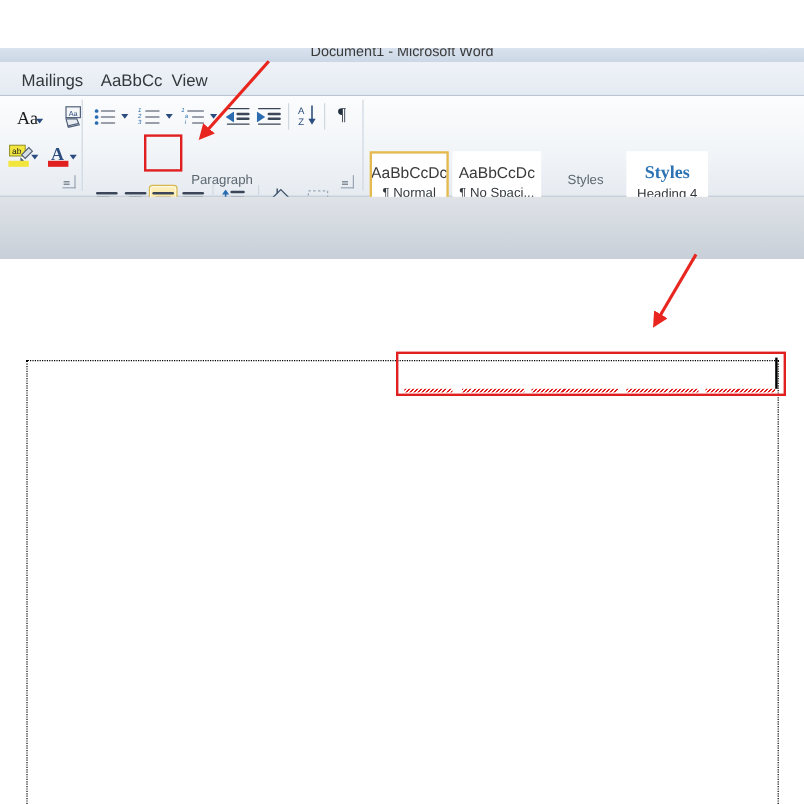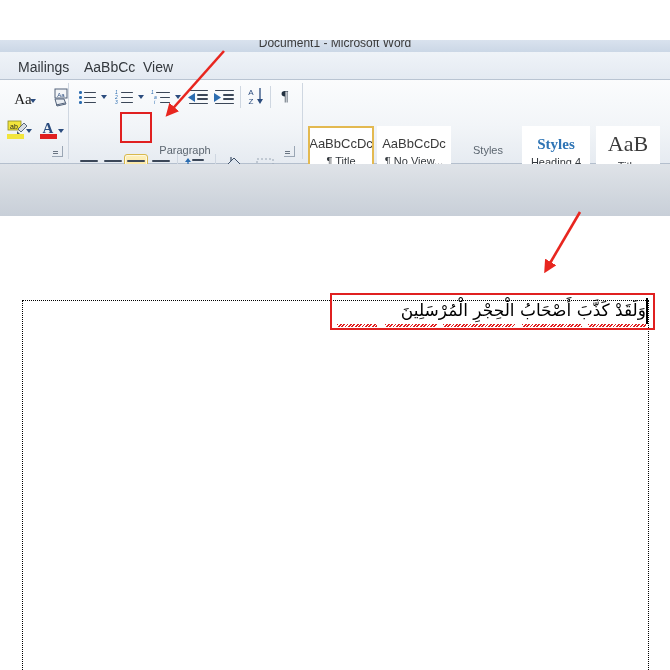--- a/index.html
+++ b/index.html
@@ -383,38 +383,34 @@
         <path d="M4 17 L20 17" stroke="#2a3442" stroke-width="2"></path>
       </svg>
       <i class="caret" style="right:-4px; top:12px;"></i>
     </div>
 
     <div class="group-label" style="left:70px; width:230px;">Paragraph</div>
     <div class="dialog-launcher" style="left:284px; top:66px;"></div>
 
     <div class="style-item selected" style="left:308px; width:66px;">
       <div class="style-sample">AaBbCcDc</div>
-      <div class="style-name">¶ Title</div>
+      <div class="style-name">¶ Normal</div>
     </div>
 
     <div class="style-item" style="left:377px; width:74px;">
       <div class="style-sample">AaBbCcDc</div>
-      <div class="style-name">¶ No View...</div>
+      <div class="style-name">¶ No Spaci...</div>
     </div>
 
 
     <div class="style-item" style="left:522px; width:68px;">
       <div class="style-sample" style="font-size:15px; font-weight:bold; color:#2e74b5; font-family:'Liberation Serif',serif;">Styles</div>
       <div class="style-name">Heading 4</div>
     </div>
 
-    <div class="style-item" style="left:596px; width:64px;">
-      <div class="style-sample" style="font-size:22px; color:#3a3a3a; font-family:'Liberation Serif',serif;">AaB</div>
-      <div class="style-name">Title</div>
-    </div>
 
     <div class="group-label" style="left:306px; width:364px;">Styles</div>
   </div>
 
   <div class="rulerband">
     <div class="ruler" id="ruler">
         <i class="ruler-tick" style="left: 4px;"></i>
         <div class="ruler-mark" style="left: 36px;">1</div>
         <i class="ruler-dot" style="left: 45px;"></i>
         <i class="ruler-tick" style="left: 54px;"></i>
@@ -530,21 +526,20 @@
       <i class="ruler-btick" style="left: 432px;"></i>
       <i class="ruler-btick" style="left: 504px;"></i>
       <i class="ruler-btick" style="left: 576px;"></i>
     </div>
 
   <div class="page">
     <div class="margin-top" style="left:22px; width:626px;"></div>
     <div class="margin-left" style="left:22px;"></div>
     <div class="margin-right" style="left:648px;"></div>
 
-    <div class="textline" style="right:24px; top:84px; width:600px;">وَلَقَدْ كَذَّبَ أَصْحَابُ الْحِجْرِ الْمُرْسَلِينَ</div>
 
     <div class="caret-bar" style="right:22px; top:82px; height:26px;"></div>
 
     <div class="squiggle" style="left:337px; top:108px; width:40px;"></div>
     <div class="squiggle" style="left:385px; top:108px; width:52px;"></div>
     <div class="squiggle" style="left:443px; top:108px; width:72px;"></div>
     <div class="squiggle" style="left:522px; top:108px; width:60px;"></div>
     <div class="squiggle" style="left:588px; top:108px; width:58px;"></div>
   </div>
 

